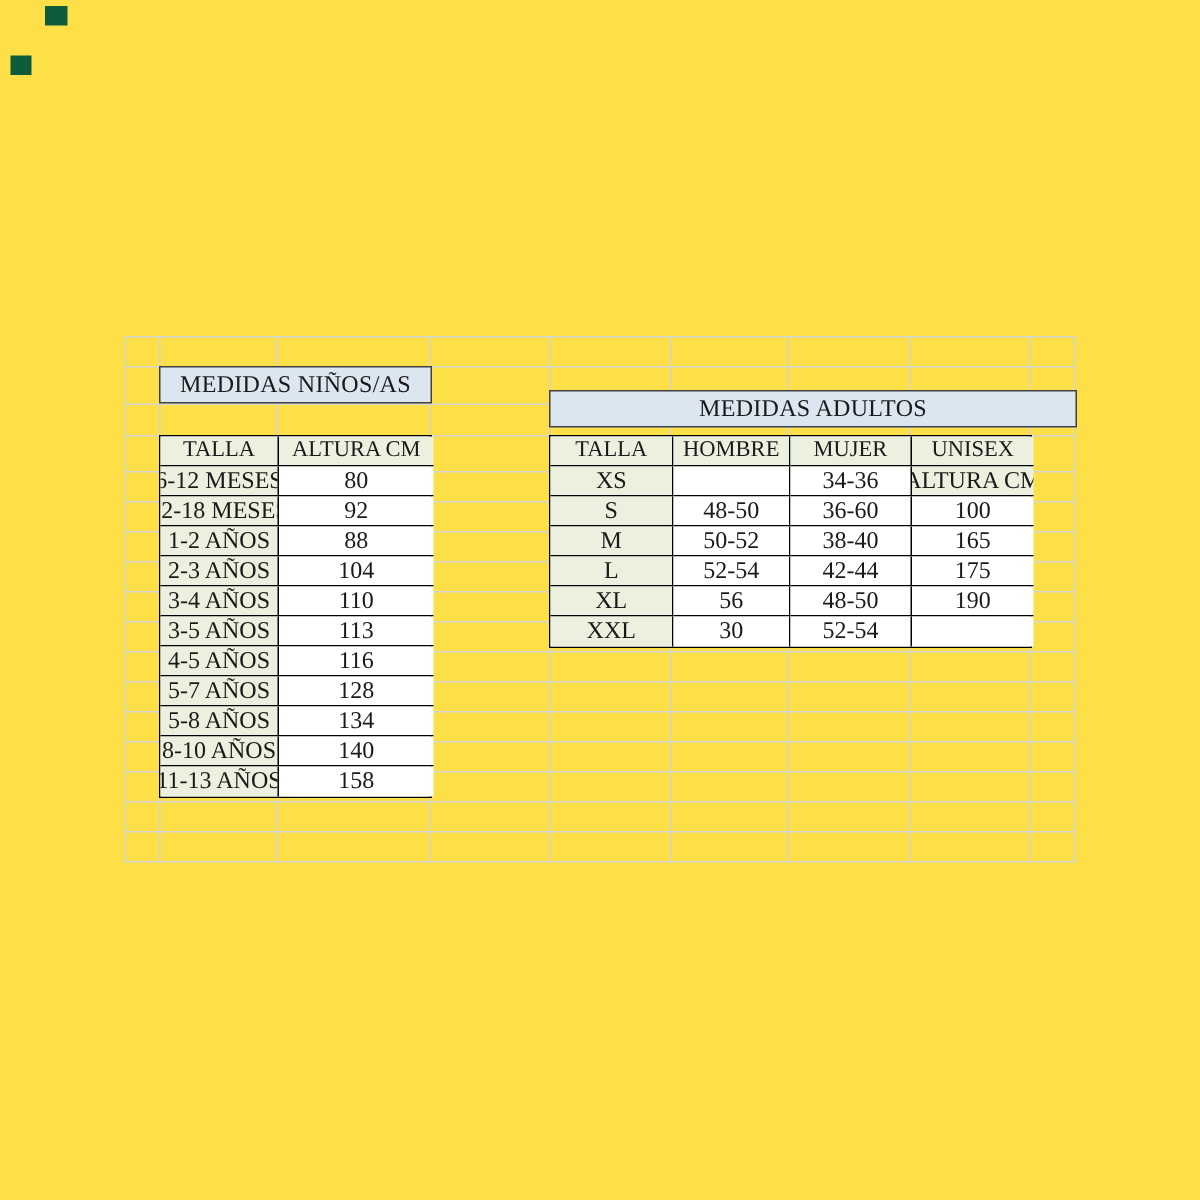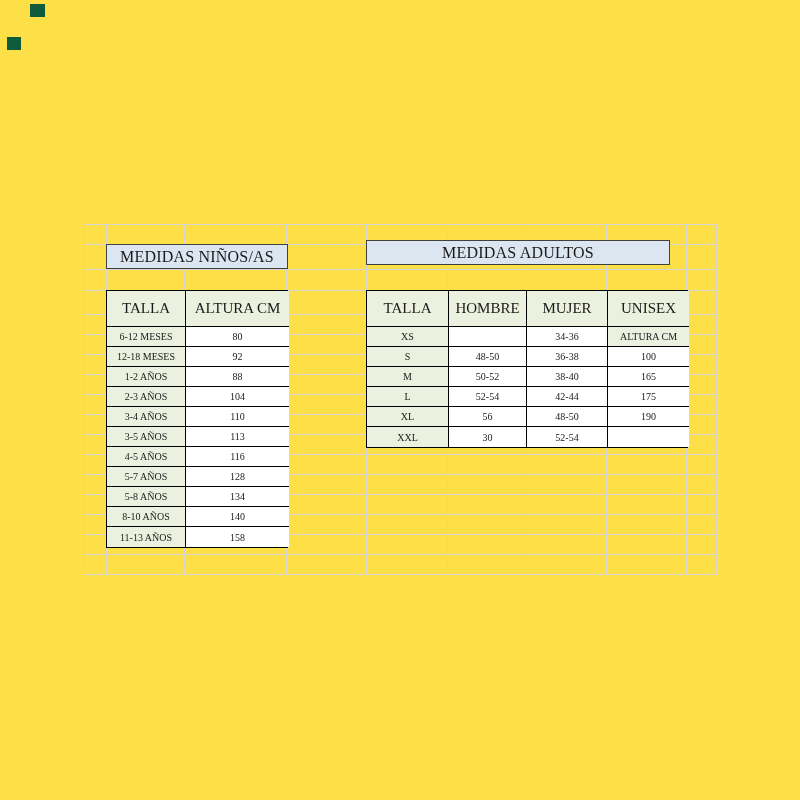--- a/index.html
+++ b/index.html
@@ -15,31 +15,31 @@
     display:flex;align-items:center;justify-content:center;
     font-size:16px;letter-spacing:.2px;
   }
   .sheet-table{
     position:absolute;z-index:2;box-sizing:border-box;
     border:1.5px solid #000;display:grid;background:#fff;
   }
   .cell{
     box-sizing:border-box;border-right:1px solid #000;border-bottom:1px solid #000;
     display:flex;align-items:center;justify-content:center;
-    background:#fff;font-size:10px;height:20px;overflow:hidden;white-space:nowrap;
+    background:#fff;font-size:16px;height:20px;overflow:hidden;white-space:nowrap;
   }
   .cell.last-col{border-right:none;}
   .cell.last-row{border-bottom:none;}
-  .cell.hdr{height:36px;font-size:15px;}
+  .cell.hdr{height:20px;font-size:15px;}
   .cell.green{background:var(--header-fill,#ebf1de);}
   #children-table{left:106px;top:290px;width:182px;grid-template-columns:79px 103px;}
   #adults-table{left:366px;top:290px;width:322px;grid-template-columns:82px 78px:}
   #adults-table{grid-template-columns:82px 78px 81px 81px;}
   #children-title{left:106px;top:244px;width:182px;}
-  #adults-title{left:366px;top:240px;width:304px;}
+  #adults-title{left:366px;top:260px;width:352px;}
 </style>
 </head>
 <body>
 
 <div id="app" style="--title-fill: #dce6f1; --header-fill: #ebf1de; --grid-line: #d4d4d4; --title-border: #404040; --text: #1a1a1a; --square: #0e5c3c;">
 
   <div class="deco-square" style="left:30px;top:4px;width:15px;height:13px;"></div>
   <div class="deco-square" style="left:7px;top:37px;width:14px;height:13px;"></div>
 
   <div id="grid-layer">
@@ -108,21 +108,21 @@
       <div class="cell hdr green">TALLA</div>
       <div class="cell hdr green">HOMBRE</div>
       <div class="cell hdr green">MUJER</div>
       <div class="cell hdr green last-col">UNISEX</div>
       <div class="cell  green">XS</div>
       <div class="cell "></div>
       <div class="cell ">34-36</div>
       <div class="cell  green last-col">ALTURA CM</div>
       <div class="cell  green">S</div>
       <div class="cell ">48-50</div>
-      <div class="cell ">36-38</div>
+      <div class="cell ">36-60</div>
       <div class="cell  last-col">100</div>
       <div class="cell  green">M</div>
       <div class="cell ">50-52</div>
       <div class="cell ">38-40</div>
       <div class="cell  last-col">165</div>
       <div class="cell  green">L</div>
       <div class="cell ">52-54</div>
       <div class="cell ">42-44</div>
       <div class="cell  last-col">175</div>
       <div class="cell  green">XL</div>

